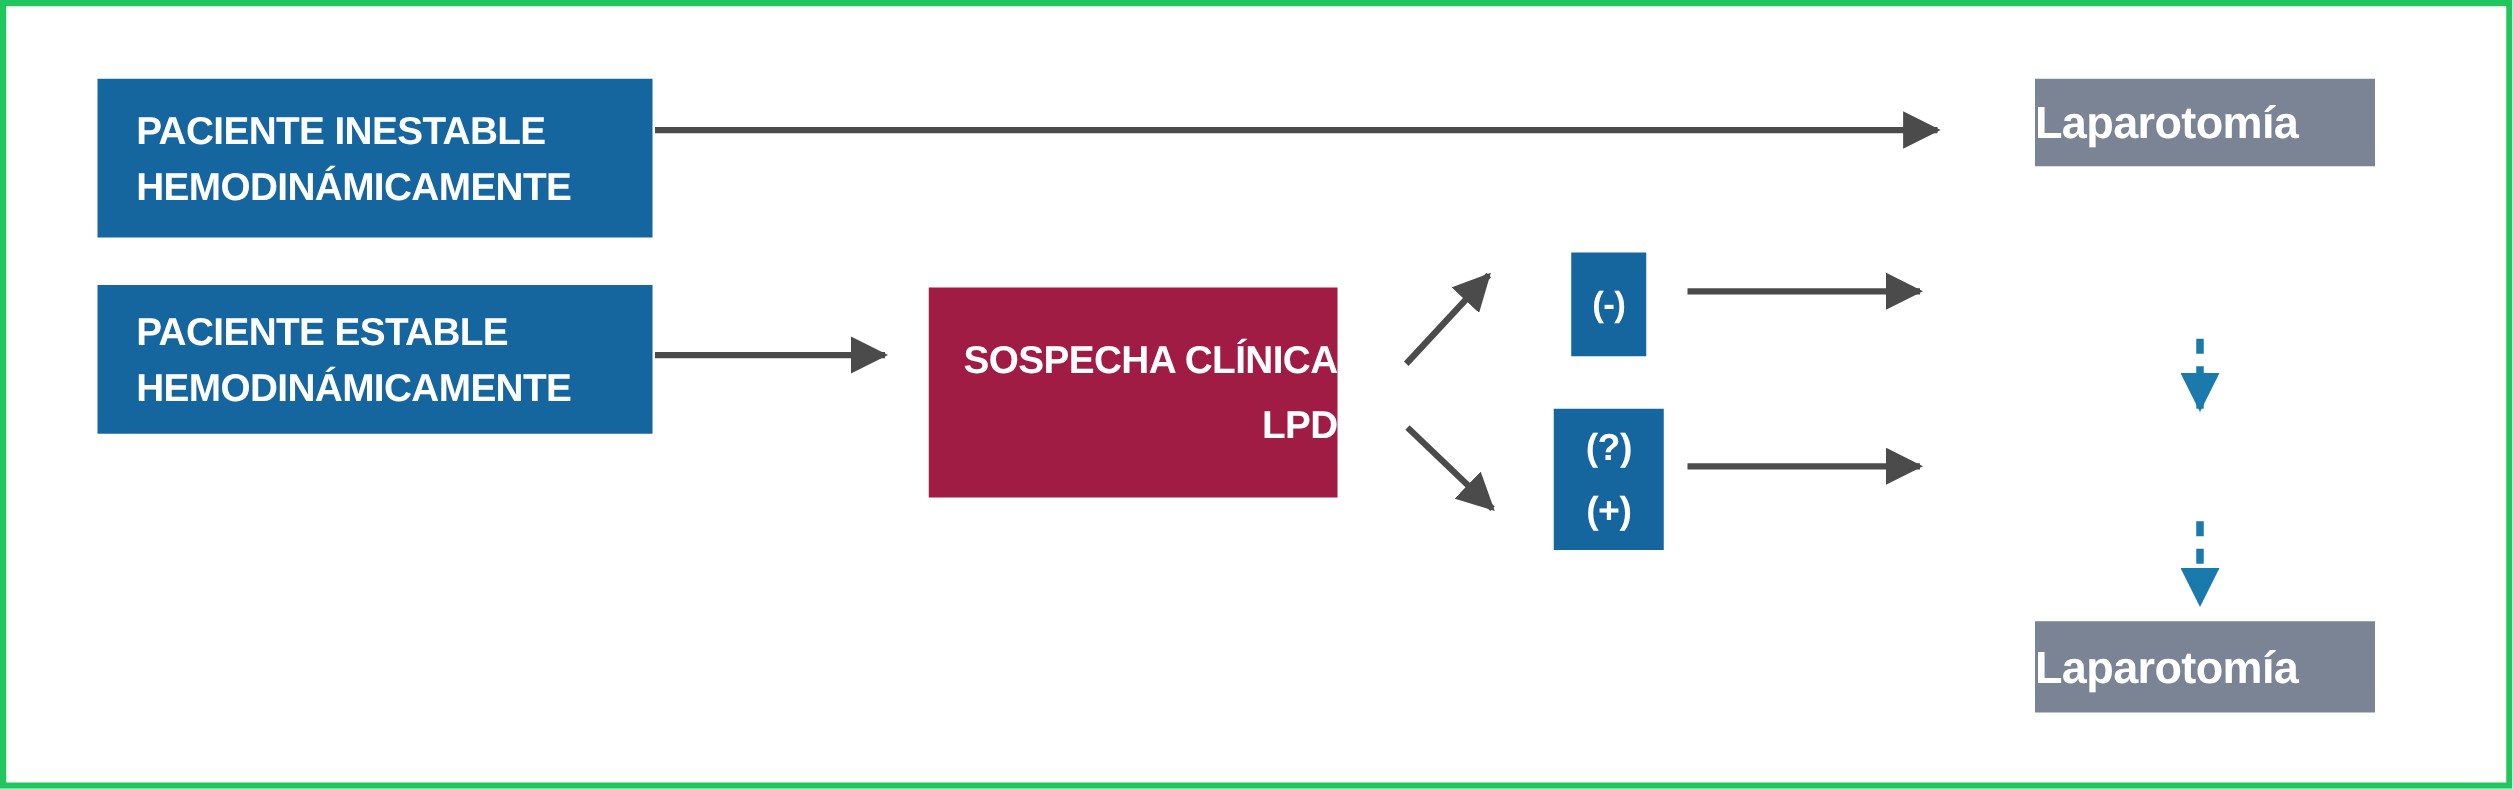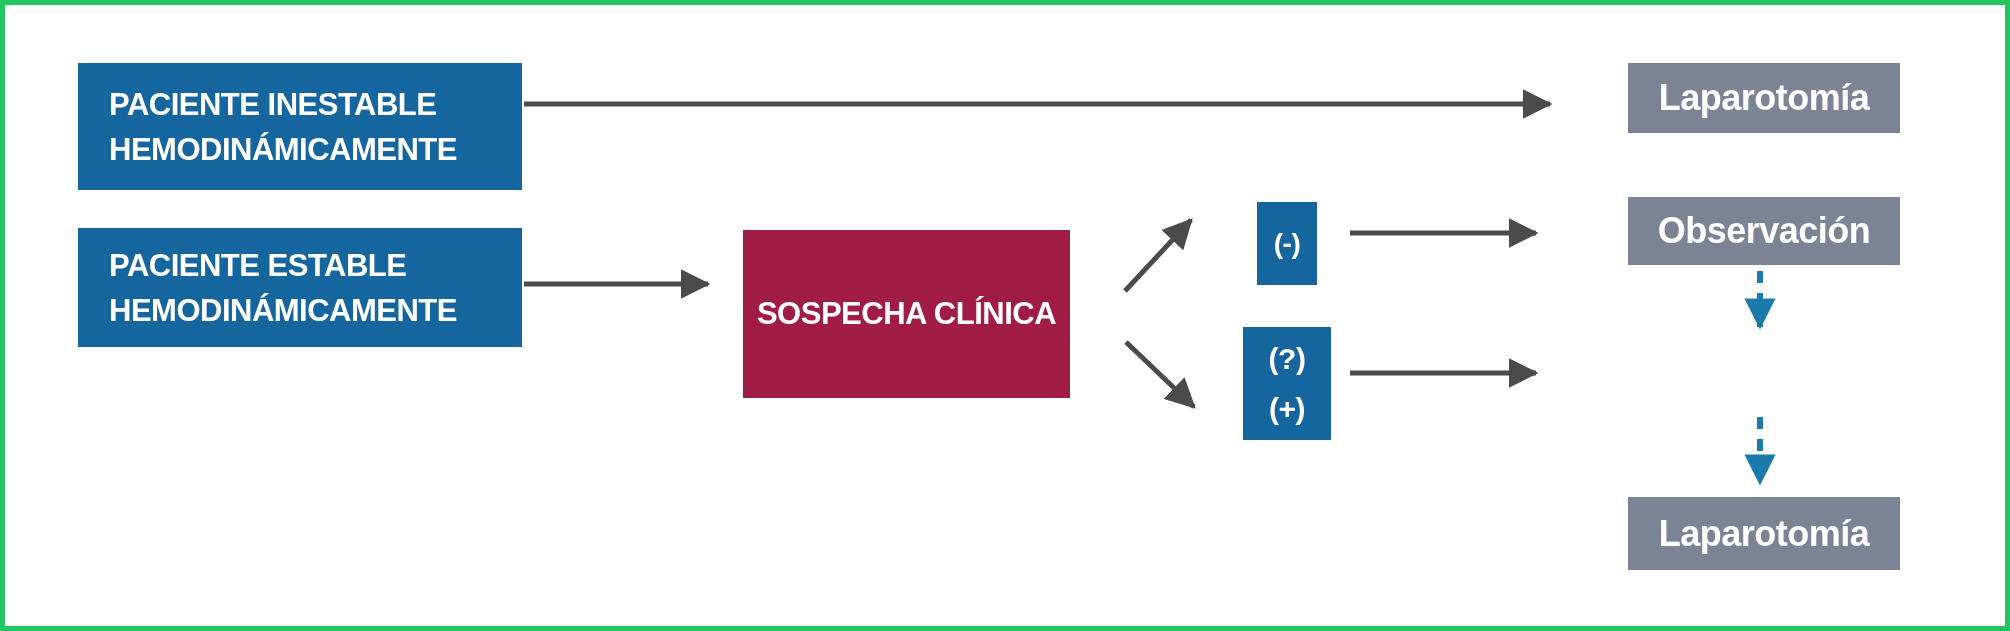--- a/index.html
+++ b/index.html
@@ -37,33 +37,33 @@
     font-size: 31px;
     line-height: 45px;
     text-align: left;
     box-sizing: border-box;
   }
   .node-unstable { top: 58px;  height: 127px; }
   .node-stable   { top: 223px; height: 119px; }
 
   .node-suspicion {
     left: 738px; top: 225px; width: 327px; height: 168px;
-    font-size: 31px; line-height: 52px; text-align: center;
+    font-size: 31px; line-height: 52px; text-align: right;
   }
   .node-negative {
     left: 1252px; top: 197px; width: 60px; height: 83px;
     font-size: 28px; text-align: center;
   }
   .node-uncertain {
     left: 1238px; top: 322px; width: 88px; height: 113px;
     font-size: 30px; line-height: 50px; text-align: center;
   }
   .outcome-node {
     left: 1623px; width: 272px;
-    font-size: 36px; text-align: center;
+    font-size: 36px; text-align: left;
   }
   .node-laparotomy-top    { top: 58px;  height: 70px; }
   .node-observation       { top: 192px; height: 68px; }
   .node-laparoscopy       { top: 335px; height: 72px; }
   .node-laparotomy-bottom { top: 492px; height: 73px; }
 </style>
 </head>
 <body>
 
 <div class="canvas">
@@ -100,37 +100,35 @@
     <div>HEMODINÁMICAMENTE</div>
   </div>
 
   <div class="node node-blue patient-node node-stable">
     <div>PACIENTE ESTABLE</div>
     <div>HEMODINÁMICAMENTE</div>
   </div>
 
   <div class="node node-red node-suspicion">
     <div>SOSPECHA CLÍNICA</div>
+    <div>LPD</div>
   </div>
 
   <div class="node node-blue node-negative">
     <div>(-)</div>
   </div>
 
   <div class="node node-blue node-uncertain">
     <div>(?)</div>
     <div>(+)</div>
   </div>
 
   <div class="node node-gray outcome-node node-laparotomy-top">
     <div>Laparotomía</div>
   </div>
 
-  <div class="node node-gray outcome-node node-observation">
-    <div>Observación</div>
-  </div>
 
 
   <div class="node node-gray outcome-node node-laparotomy-bottom">
     <div>Laparotomía</div>
   </div>
 
 </div>
 
 </body></html>

